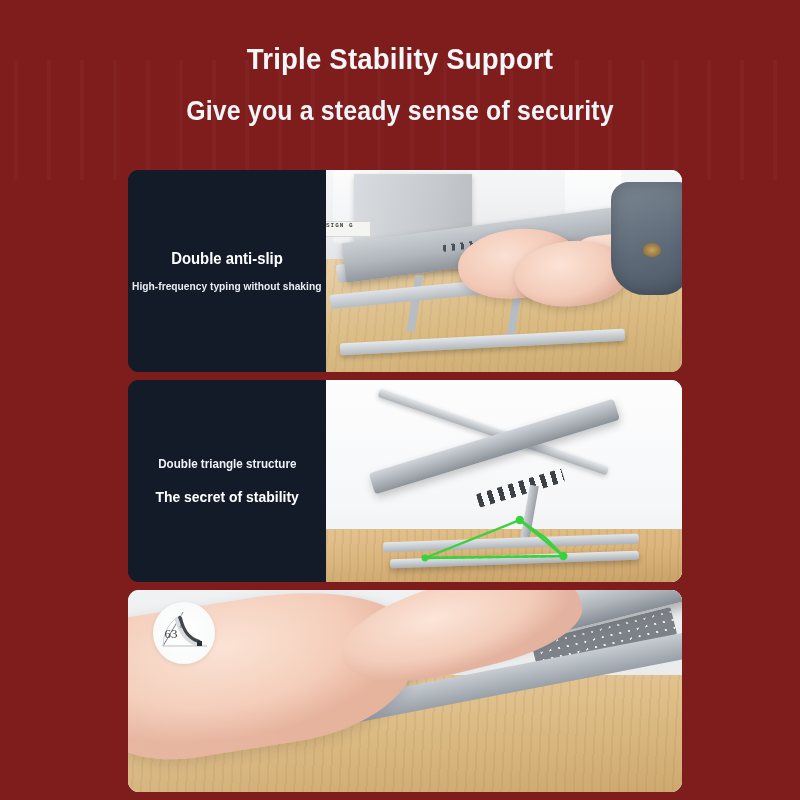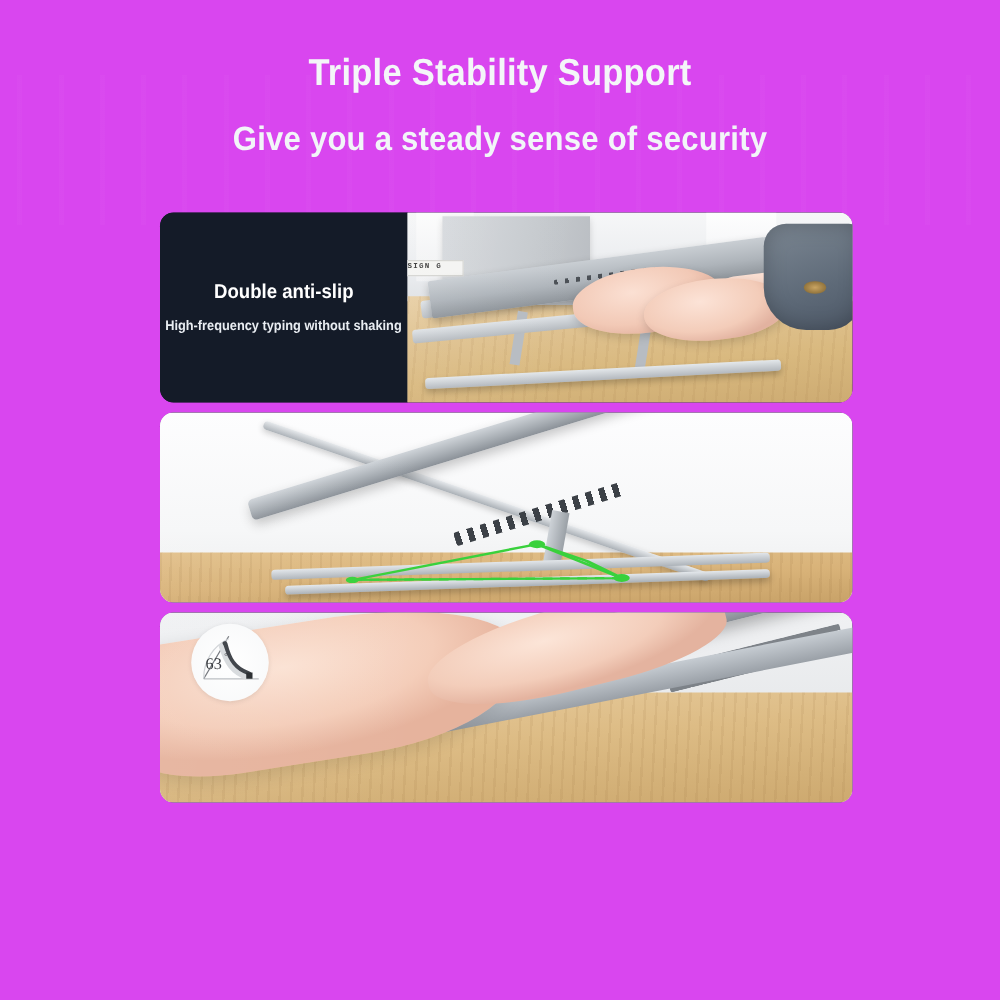--- a/index.html
+++ b/index.html
@@ -2,38 +2,38 @@
 <html><head>
 <meta charset="utf-8">
 <style>
   html,body{margin:0;padding:0;}
   body{
     width:800px;height:800px;overflow:hidden;
     background:#2b3443;
     font-family:"Liberation Sans","DejaVu Sans",sans-serif;
     -webkit-font-smoothing:antialiased;
   }
-  .page{position:relative;width:800px;height:800px;background:#d946ef;}
+  .page{position:relative;width:800px;height:800px;background:#7f1d1d;}
 
   
   .streaks{position:absolute;left:0;top:60px;width:800px;height:120px;pointer-events:none;
     background:repeating-linear-gradient(90deg,
       rgba(255,255,255,0.000) 0px, rgba(255,255,255,0.000) 14px,
       rgba(255,255,255,0.022) 14px, rgba(255,255,255,0.022) 18px,
       rgba(255,255,255,0.000) 18px, rgba(255,255,255,0.000) 33px);
     opacity:.85;}
 
   .headings{position:absolute;left:0;top:42px;width:800px;text-align:center;}
   .h1{font-size:30px;font-weight:700;color:#f4f6f8;letter-spacing:.2px;
       transform:scaleX(.92);transform-origin:center;}
   .h2{font-size:27px;font-weight:700;color:#f2f5f8;margin-top:20px;letter-spacing:.2px;
       transform:scaleX(.92);transform-origin:center;}
 
   .cards{position:absolute;left:128px;top:170px;width:554px;}
-  .card{position:relative;display:flex;height:152px;margin-bottom:8px;
+  .card{position:relative;display:flex;height:202px;margin-bottom:8px;
         background:#141b28;border-radius:11px;overflow:hidden;}
 
   .panel{position:relative;width:198px;flex:0 0 198px;background:#141b28;
          display:flex;flex-direction:column;align-items:center;justify-content:center;}
   .panel .big{font-size:16px;font-weight:700;color:#ffffff;white-space:nowrap;
               transform:scaleX(.93);}
   .panel .small{font-size:11px;font-weight:700;color:#e9edf2;white-space:nowrap;margin-top:12px;
               transform:scaleX(.93);}
   .panel .mid{font-size:12.5px;font-weight:700;color:#eef2f6;white-space:nowrap;
               transform:scaleX(.93);}
@@ -187,20 +187,24 @@
         <div class="arm"></div>
         <div class="handA"></div>
         <div class="handB"></div>
         <div class="sleeve"></div>
         <div class="btn"></div>
         <div class="gloss"></div>
       </div>
     </div>
 
     <div class="card">
+      <div class="panel">
+        <div class="mid">Double triangle structure</div>
+        <div class="mid2">The secret of stability</div>
+      </div>
       <div class="photo p2">
         <div class="bg"></div>
         <div class="desk"></div>
         <div class="lid"></div>
         <div class="base"></div>
         <div class="vents"></div>
         <div class="strut"></div>
         <div class="tray"></div>
         <div class="tray2"></div>
         <svg class="tri" viewBox="0 0 360 202" preserveAspectRatio="none">

